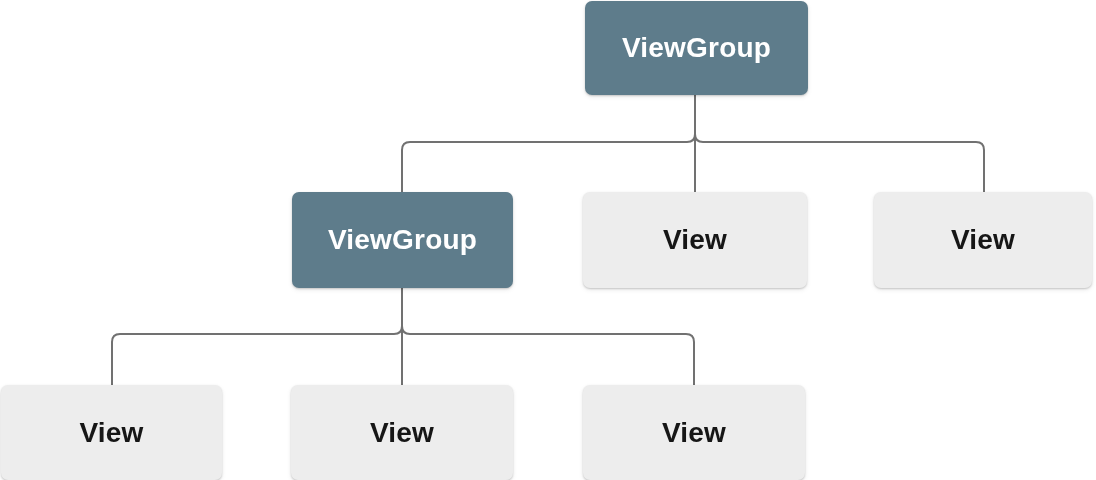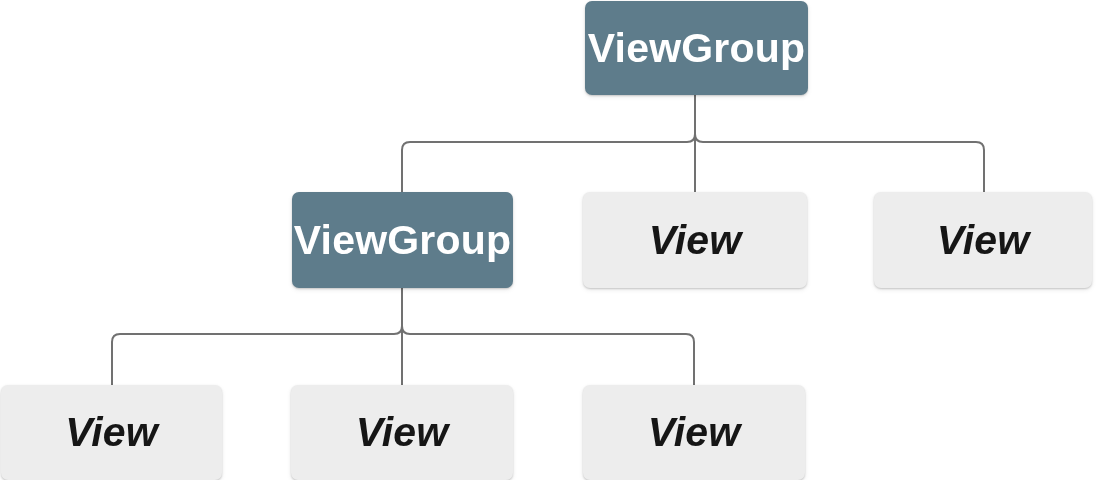--- a/index.html
+++ b/index.html
@@ -26,34 +26,33 @@
     fill: none;
     stroke: var(--edge-color, #717171);
     stroke-width: 2;
   }
   .node {
     position: absolute;
     display: flex;
     align-items: center;
     justify-content: center;
     border-radius: 7px;
-    font-size: 41px;
+    font-size: 28px;
     font-weight: 700;
     letter-spacing: 0.2px;
     box-shadow: 0 1px 2px rgba(0,0,0,0.18), 0 2px 5px rgba(0,0,0,0.08);
     user-select: none;
   }
   .node.viewgroup {
     background: var(--viewgroup-bg, #5e7c8b);
     color: var(--viewgroup-text, #ffffff);
   }
   .node.view {
     background: var(--view-bg, #ededed);
     color: var(--view-text, #161616);
-    font-style: italic;
   }
 </style>
 </head>
 <body>
 
 <div class="canvas">
 
   <svg class="edges" viewBox="0 0 1096 480" aria-hidden="true">
     <path d="M695,95 V134 Q695,142 687,142 H410 Q402,142 402,150 V192"></path>
     <path d="M695,95 V192"></path>

